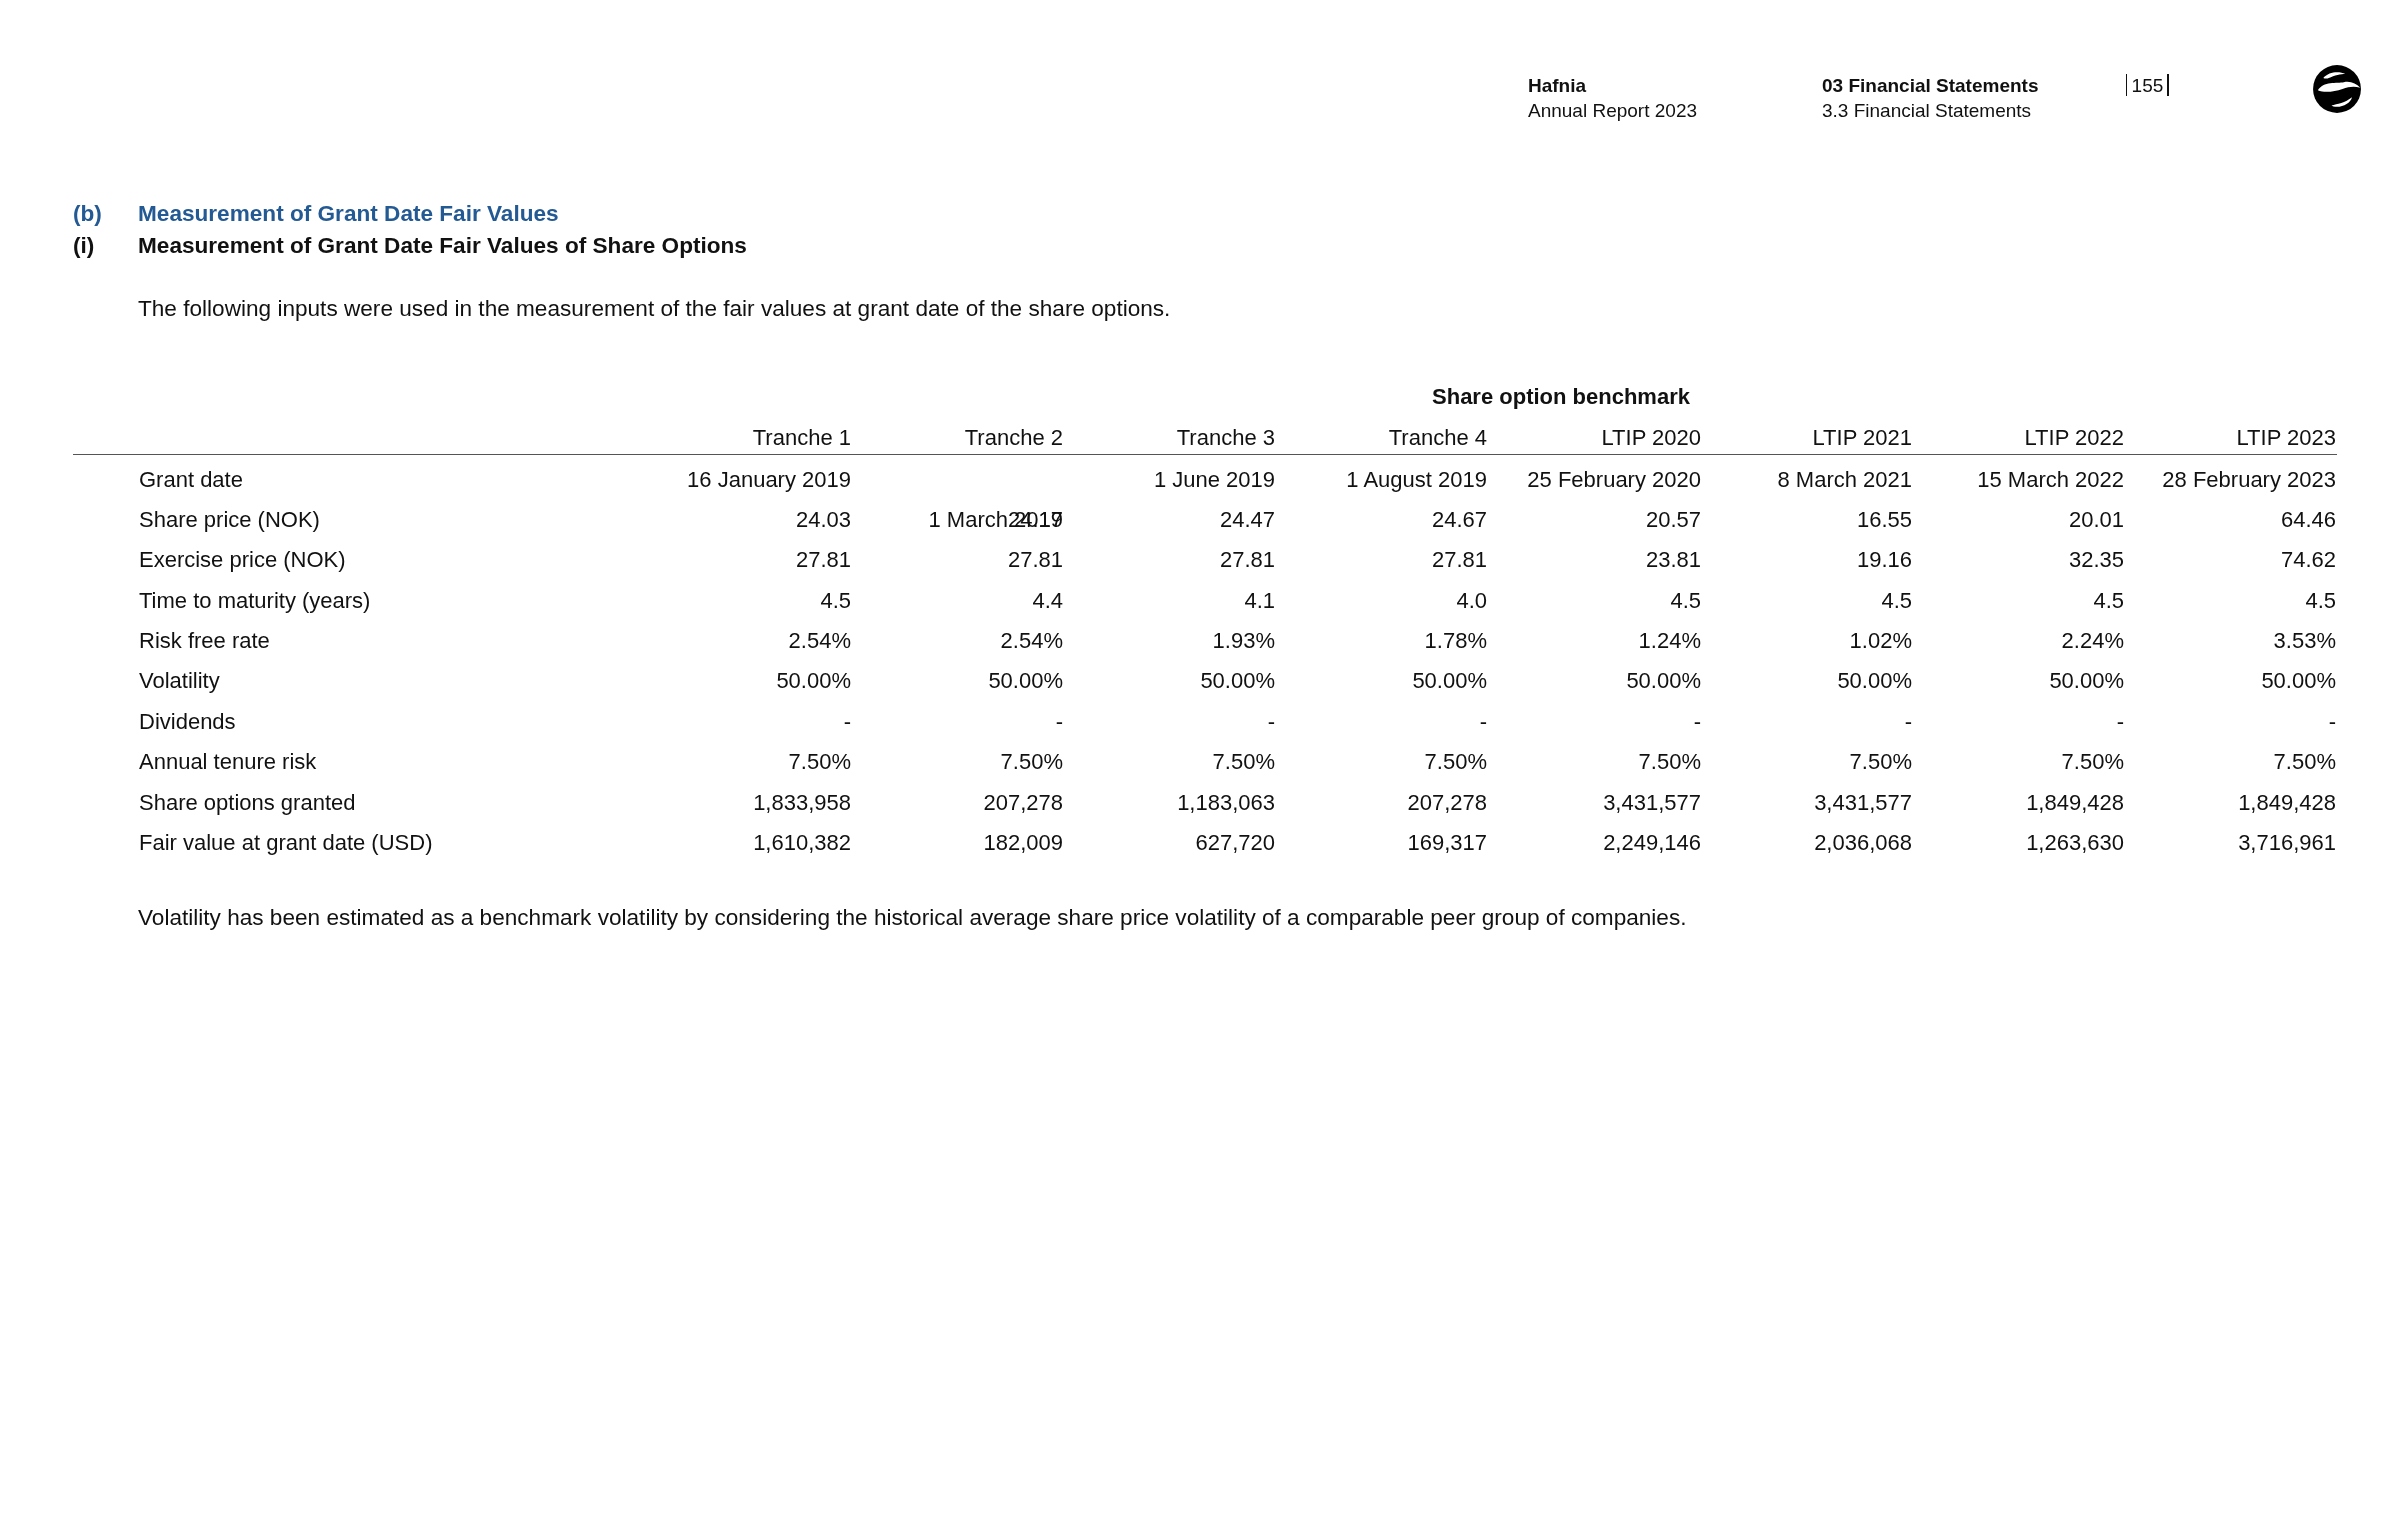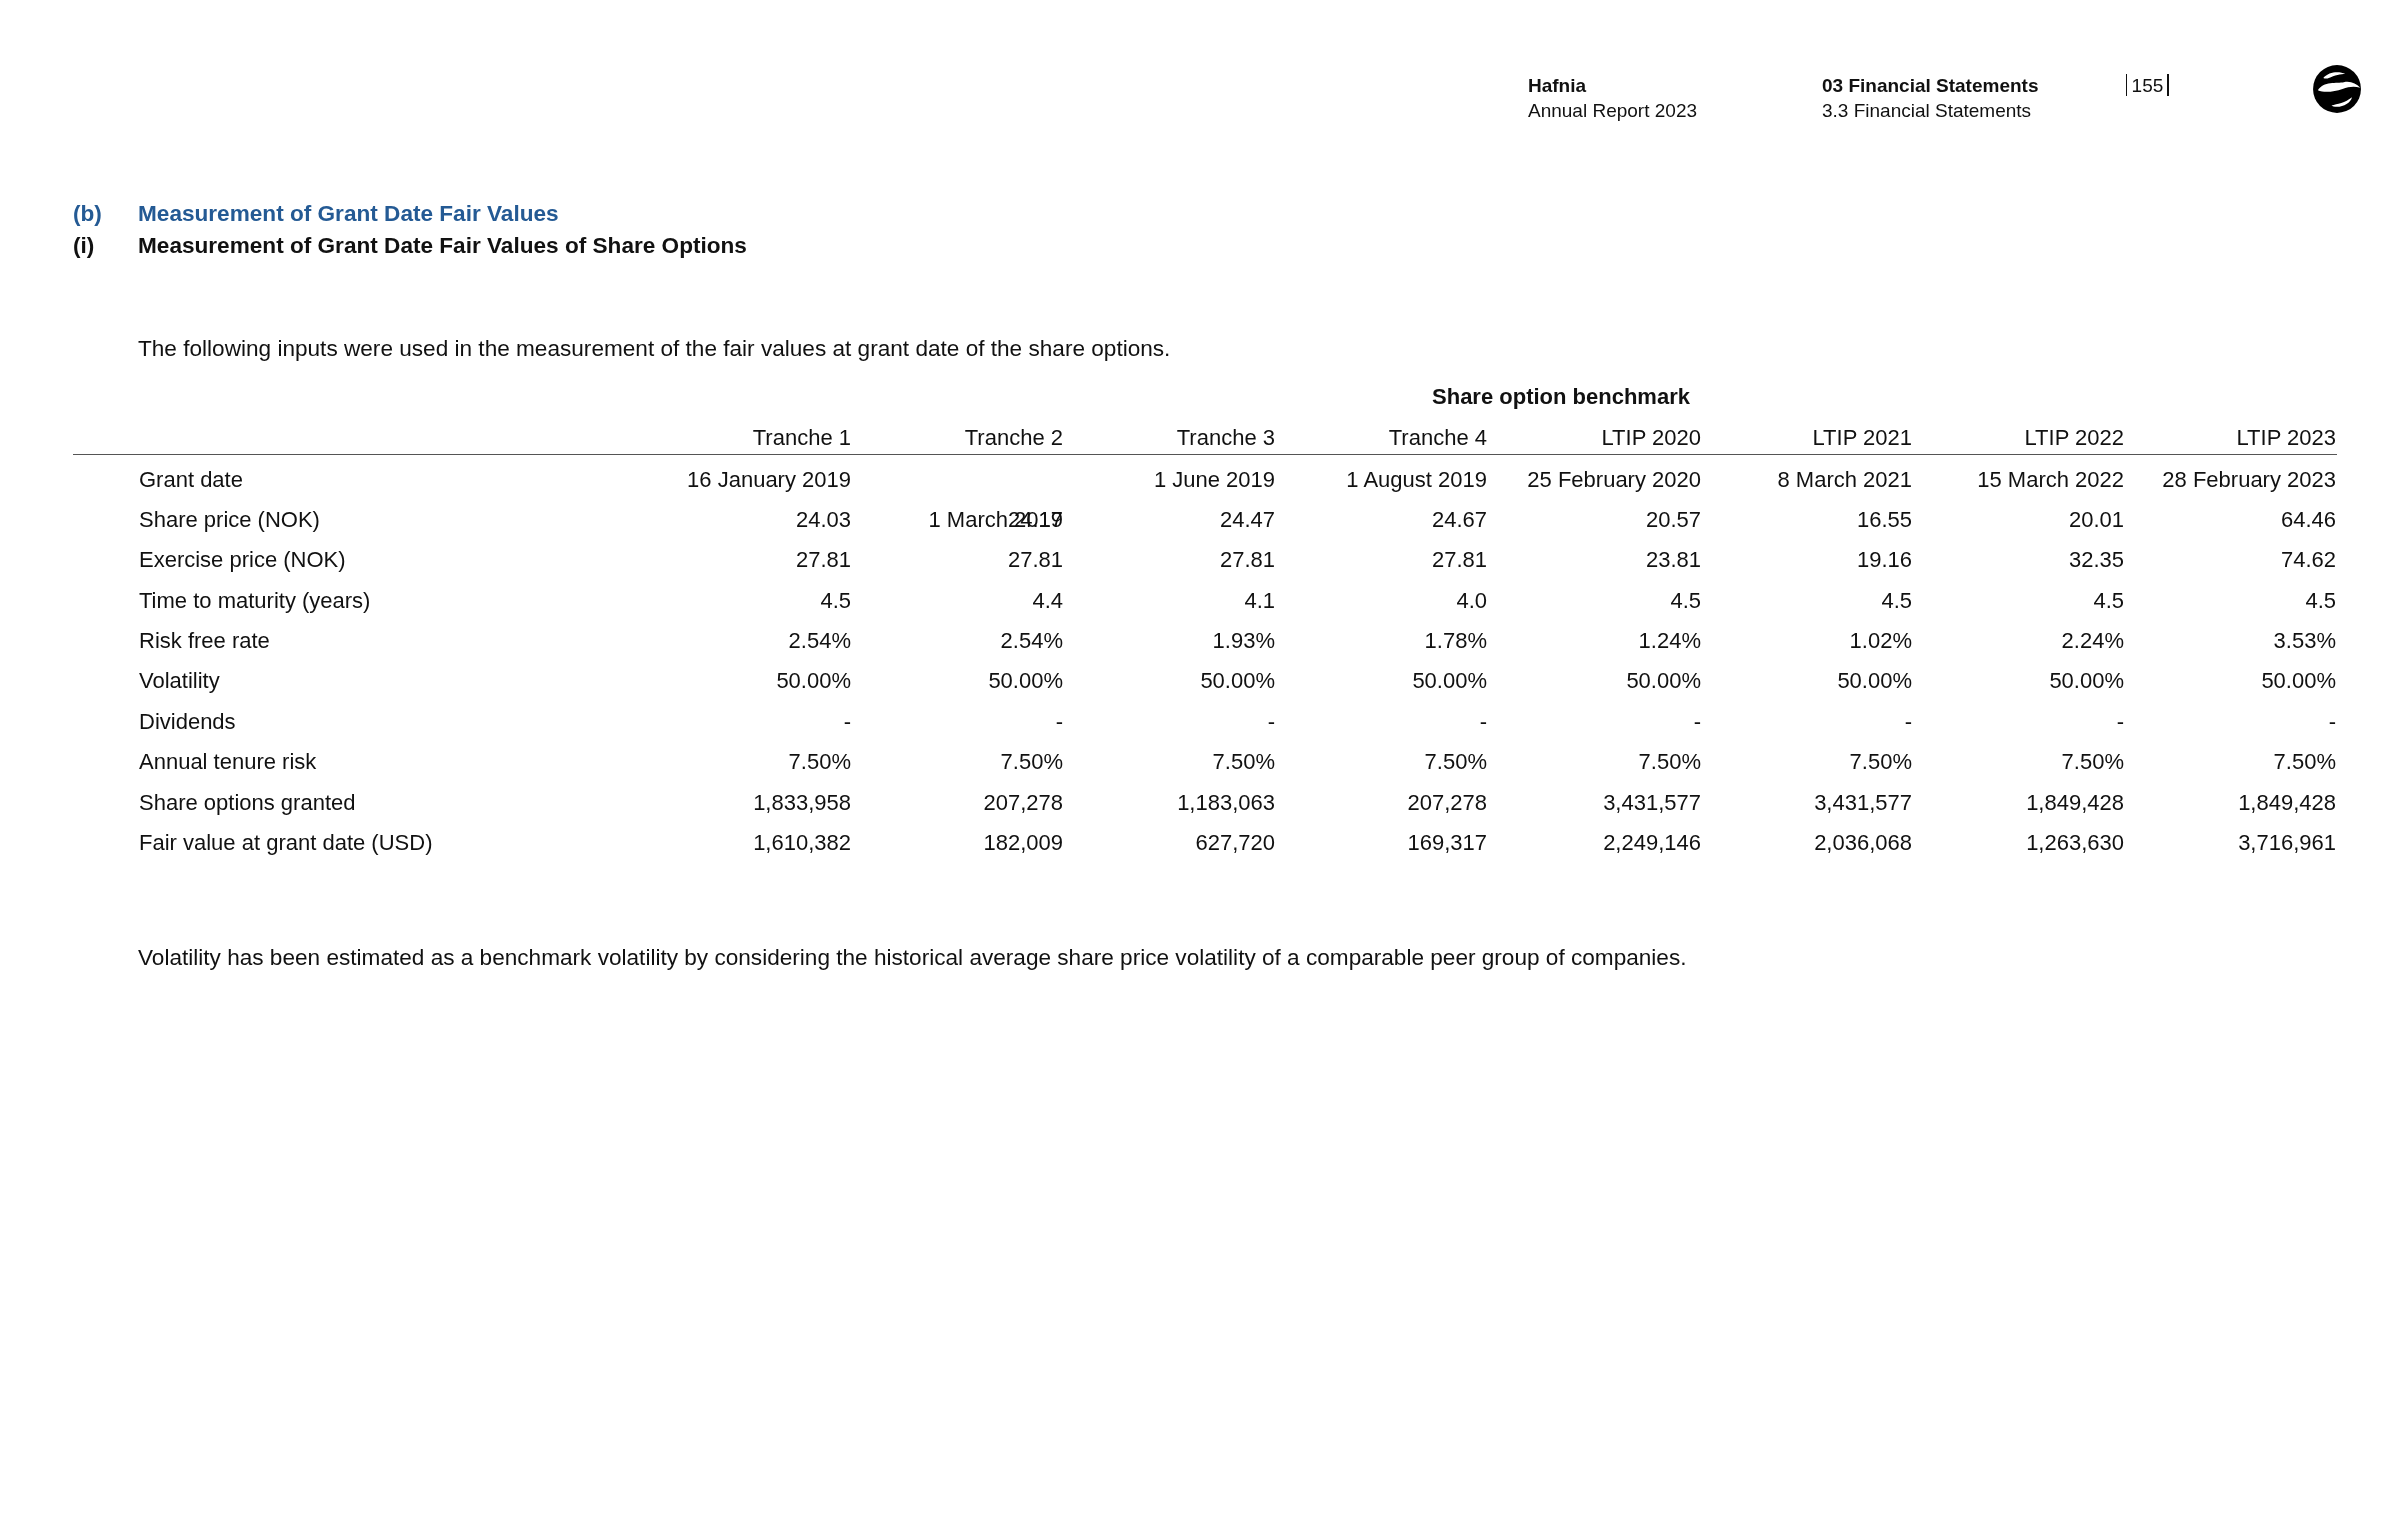--- a/index.html
+++ b/index.html
@@ -19,21 +19,21 @@
   #logo { left: 2311px; top: 63px; width: 52px; height: 52px; }
 
   
   .h-b { font-size: 22.6px; font-weight: bold; color: #245a94; }
   .h-i { font-size: 22.6px; font-weight: bold; color: #111111; }
   #h-b-num { left: 73px; top: 201px; }
   #h-b-text { left: 138px; top: 201px; }
   #h-i-num { left: 73px; top: 233px; }
   #h-i-text { left: 138px; top: 233px; }
 
-  .body-text { font-size: 22.6px; color: #111111; margin-top: 40px; }
+  .body-text { font-size: 22.6px; color: #111111; }
   #intro { left: 138px; top: 296px; }
   #footnote { left: 138px; top: 905px; }
 
   
   #table { position: absolute; left: 73px; top: 383px; width: 2264px; }
   #group-header { position: absolute; left: 1276px; width: 424px; top: 1.4px; text-align: center; font-size: 22px; font-weight: bold; }
   .col-hdr { position: absolute; top: 42px; font-size: 22px; font-weight: normal; text-align: right; width: 205px; }
   #rule { position: absolute; left: 0; top: 71px; width: 2264px; height: 1.4px; background: #555555; }
   .row { position: absolute; left: 0; width: 2264px; height: 40px; }
   .row-label { position: absolute; left: 66px; top: 0; font-size: 22px; }

